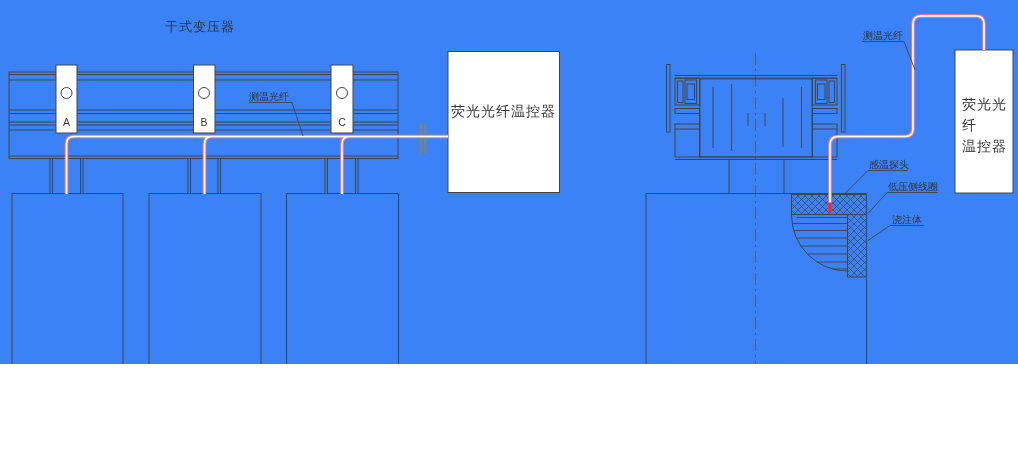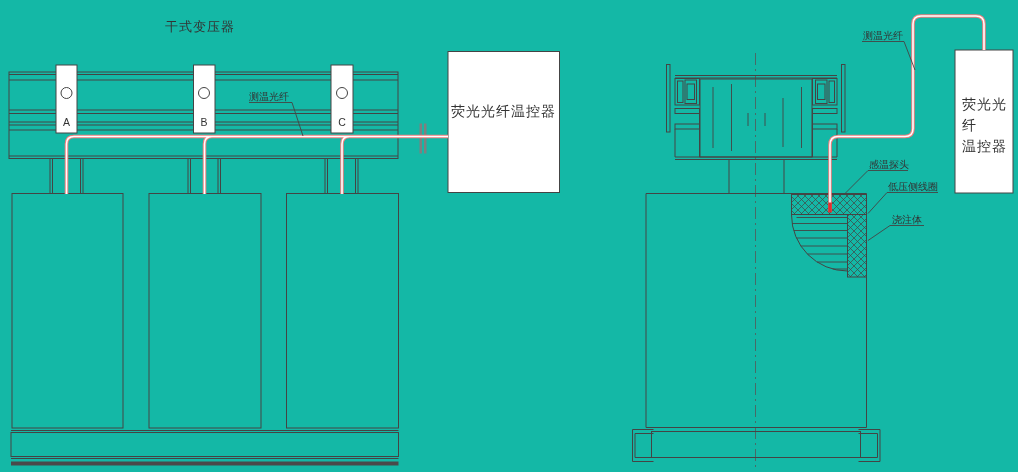--- a/index.html
+++ b/index.html
@@ -1,19 +1,19 @@
 <!DOCTYPE html>
 <html><head>
 <meta charset="utf-8">
 <style>
   html,body{margin:0;padding:0;background:#ffffff;}
   .stage{
     position:relative;
-    width:1018px;height:472px;
-    background:#14b8a6;
+    width:1018px;height:364px;
+    background:#3b82f6;
     font-family:"Liberation Sans", sans-serif;
     overflow:hidden;
   }
   svg text{
     font-family:"Liberation Sans", sans-serif;
     fill:#333333;
   }
   .cad-label{font-size:10px;}
   .cad-title{font-size:13px;letter-spacing:1px;}
   .box-label{font-size:14px;letter-spacing:1px;}

